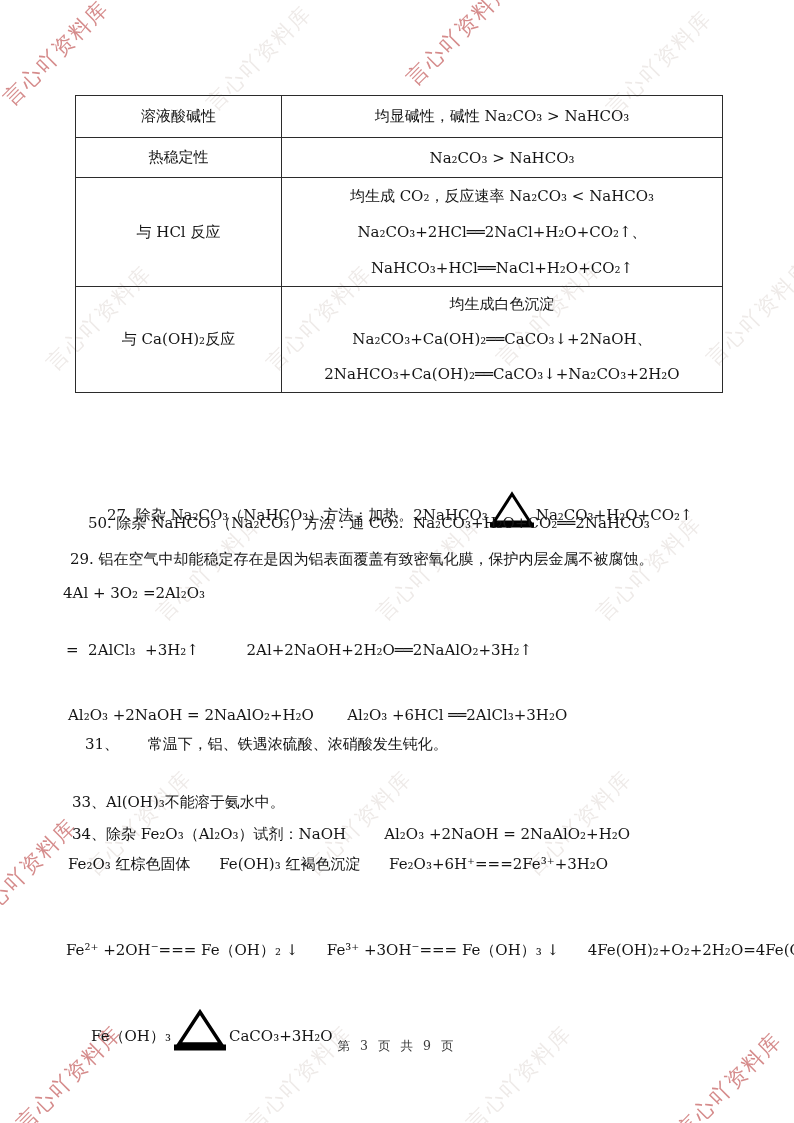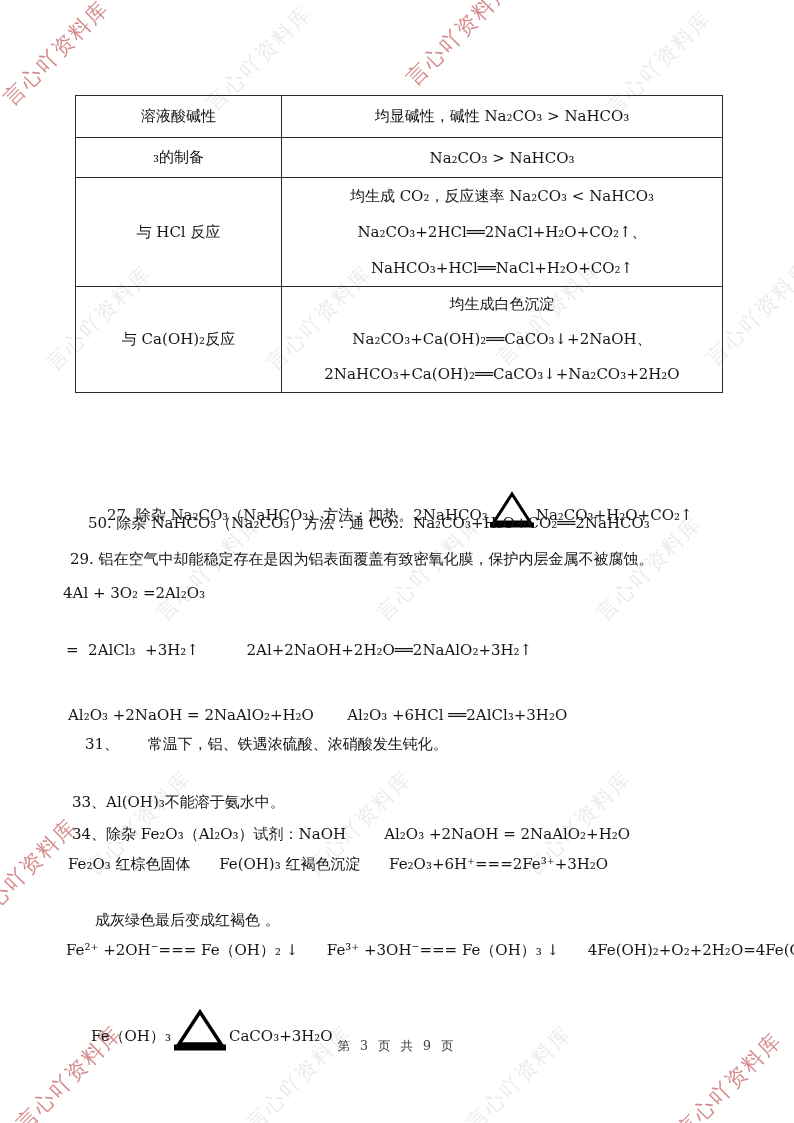--- a/index.html
+++ b/index.html
@@ -57,21 +57,21 @@
         <col style="width:206px">
         <col style="width:223px">
         <col style="width:218px">
       </colgroup>
     <tbody>
         <tr style="height:42px">
       <td><span>溶液酸碱性</span></td>
       <td colspan="2"><span>均显碱性，碱性 Na₂CO₃ &gt; NaHCO₃</span></td>
     </tr>
     <tr style="height:40px">
-      <td><span>₃的制备</span></td>
+      <td><span>热稳定性</span></td>
       <td colspan="2"><span>Na₂CO₃ &gt; NaHCO₃</span></td>
     </tr>
     <tr style="height:108px">
       <td class="lbl-bottom"><span>与 HCl 反应</span></td>
       <td colspan="2">
         <div class="cl36">均生成 CO₂，反应速率 Na₂CO₃ &lt; NaHCO₃</div>
         <div class="cl36">Na₂CO₃+2HCl══2NaCl+H₂O+CO₂↑、</div>
         <div class="cl36">NaHCO₃+HCl══NaCl+H₂O+CO₂↑</div>
       </td>
     </tr>
@@ -94,21 +94,20 @@
   </div>
   <div class="line" style="left:88px;top:513px">50. 除杂 NaHCO₃（Na₂CO₃）方法：通 CO₂.  Na₂CO₃+H₂O+CO₂══2NaHCO₃</div>
   <div class="line" style="left:70px;top:549px">29. 铝在空气中却能稳定存在是因为铝表面覆盖有致密氧化膜，保护内层金属不被腐蚀。</div>
   <div class="line" style="left:63px;top:583px">4Al + 3O₂ =2Al₂O₃</div>
   <div class="line" style="left:66px;top:640px">=  2AlCl₃  +3H₂↑          2Al+2NaOH+2H₂O══2NaAlO₂+3H₂↑</div>
   <div class="line" style="left:68px;top:705px">Al₂O₃ +2NaOH = 2NaAlO₂+H₂O       Al₂O₃ +6HCl ══2AlCl₃+3H₂O</div>
   <div class="line" style="left:85px;top:734px">31、      常温下，铝、铁遇浓硫酸、浓硝酸发生钝化。</div>
   <div class="line" style="left:72px;top:792px">33、Al(OH)₃不能溶于氨水中。</div>
   <div class="line" style="left:72px;top:824px">34、除杂 Fe₂O₃（Al₂O₃）试剂：NaOH        Al₂O₃ +2NaOH = 2NaAlO₂+H₂O</div>
   <div class="line" style="left:68px;top:854px">Fe₂O₃ 红棕色固体      Fe(OH)₃ 红褐色沉淀      Fe₂O₃+6H⁺===2Fe³⁺+3H₂O</div>
-  <div class="line" style="left:95px;top:910px">成灰绿色最后变成红褐色 。</div>
   <div class="line" style="left:66px;top:940px">Fe²⁺ +2OH⁻=== Fe（OH）₂ ↓      Fe³⁺ +3OH⁻=== Fe（OH）₃ ↓      4Fe(OH)₂+O₂+2H₂O=4Fe(OH)₃</div>
   <div class="line" style="left:72px;top:989px">
     <span>Fe（OH）₃</span><svg class="delta2" width="54" height="42" viewBox="0 0 54 42">
         <polygon points="27,3 48,35 6,35" fill="#ffffff" stroke="#000" stroke-width="3.5"></polygon>
         <line x1="1" y1="38.5" x2="53" y2="38.5" stroke="#000" stroke-width="6"></line>
       </svg><span>CaCO₃+3H₂O</span>
   </div>
 
   <div class="footer">第 3 页 共 9 页</div>
 

